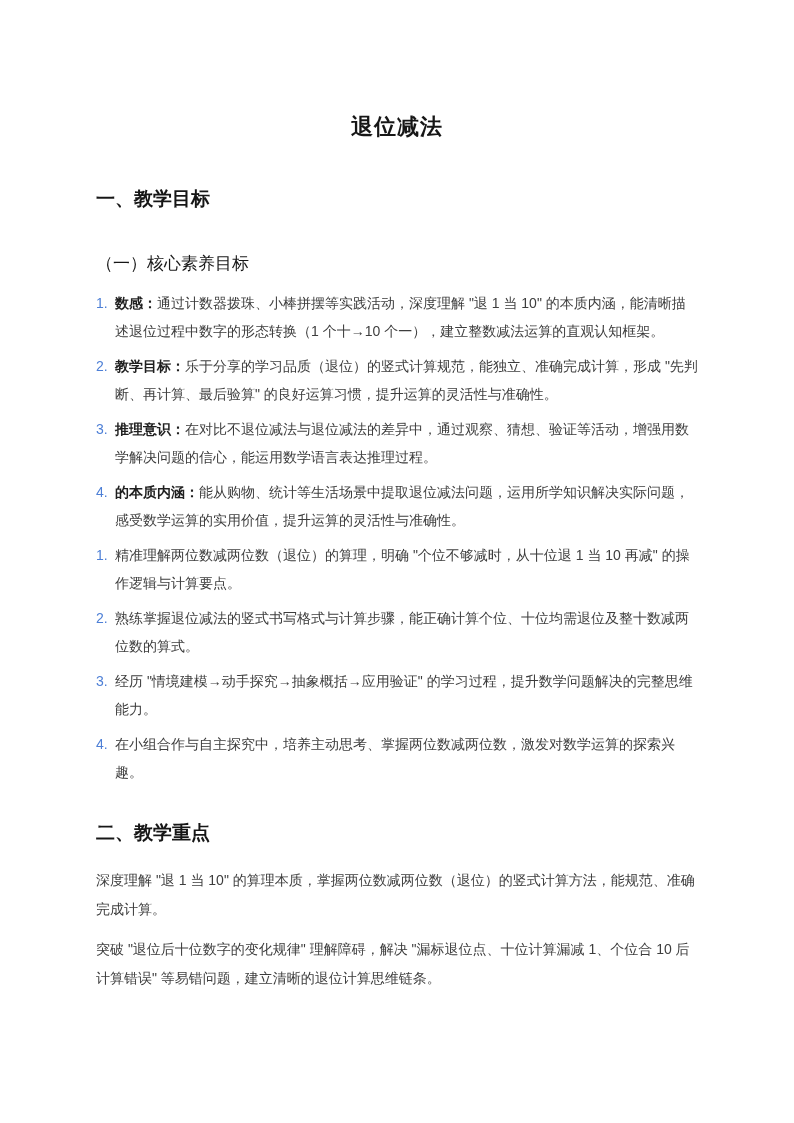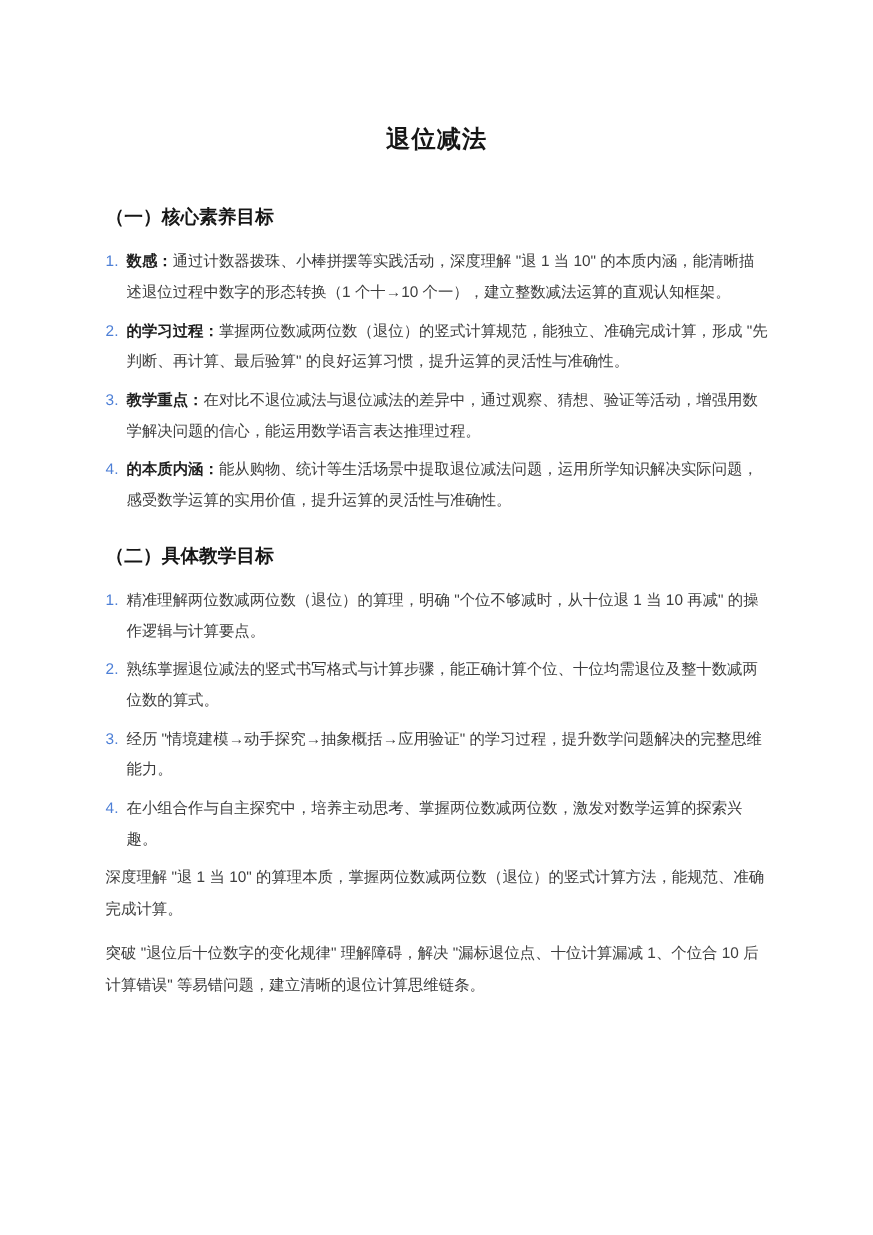--- a/index.html
+++ b/index.html
@@ -27,23 +27,23 @@
   }
   .h1 {
     font-size: 19px;
     font-weight: 700;
     color: #161616;
     margin: 34px 0 20px 0;
   }
   .h1.first { margin-top: 0; }
   .h2 {
     font-size: 17px;
-    font-weight: 700;
+    font-weight: 400;
     color: #161616;
-    margin: 26px 0 14px 0;
+    margin: 40px 0 14px 0;
   }
   .olist { margin: 0 0 4px 0; }
   .li {
     display: flex;
     align-items: flex-start;
     margin: 0 0 7px 0;
   }
   .li .num {
     flex: 0 0 19px;
     width: 19px;
@@ -68,60 +68,61 @@
     margin: 0 0 10px 0;
   }
 </style>
 </head>
 <body>
 
 <div class="page">
 
   <h1 class="doc-title">退位减法</h1>
 
+  <h2 class="h1 first">一、教学目标</h2>
 
   <h3 class="h2">（一）核心素养目标</h3>
 
   <div class="olist">
     <div class="li">
       <span class="num">1.</span>
       <span class="li-text"><span class="lead">数感：</span><span>通过计数器拨珠、小棒拼摆等实践活动，深度理解 "退 1 当 10" 的本质内涵，能清晰描述退位过程中数字的形态转换（1 个十→10 个一），建立整数减法运算的直观认知框架。</span></span>
     </div>
     <div class="li">
       <span class="num">2.</span>
-      <span class="li-text"><span class="lead">的学习过程：</span><span>掌握两位数减两位数（退位）的竖式计算规范，能独立、准确完成计算，形成 "先判断、再计算、最后验算" 的良好运算习惯，提升运算的灵活性与准确性。</span></span>
+      <span class="li-text"><span class="lead">教学目标：</span><span>乐于分享的学习品质（退位）的竖式计算规范，能独立、准确完成计算，形成 "先判断、再计算、最后验算" 的良好运算习惯，提升运算的灵活性与准确性。</span></span>
     </div>
     <div class="li">
       <span class="num">3.</span>
-      <span class="li-text"><span class="lead">教学重点：</span><span>在对比不退位减法与退位减法的差异中，通过观察、猜想、验证等活动，增强用数学解决问题的信心，能运用数学语言表达推理过程。</span></span>
+      <span class="li-text"><span class="lead">推理意识：</span><span>在对比不退位减法与退位减法的差异中，通过观察、猜想、验证等活动，增强用数学解决问题的信心，能运用数学语言表达推理过程。</span></span>
     </div>
     <div class="li">
       <span class="num">4.</span>
       <span class="li-text"><span class="lead">的本质内涵：</span><span>能从购物、统计等生活场景中提取退位减法问题，运用所学知识解决实际问题，感受数学运算的实用价值，提升运算的灵活性与准确性。</span></span>
     </div>
   </div>
 
-  <h3 class="h2">（二）具体教学目标</h3>
 
   <div class="olist">
     <div class="li">
       <span class="num">1.</span>
       <span class="li-text">精准理解两位数减两位数（退位）的算理，明确 "个位不够减时，从十位退 1 当 10 再减" 的操作逻辑与计算要点。</span>
     </div>
     <div class="li">
       <span class="num">2.</span>
       <span class="li-text">熟练掌握退位减法的竖式书写格式与计算步骤，能正确计算个位、十位均需退位及整十数减两位数的算式。</span>
     </div>
     <div class="li">
       <span class="num">3.</span>
       <span class="li-text">经历 "情境建模→动手探究→抽象概括→应用验证" 的学习过程，提升数学问题解决的完整思维能力。</span>
     </div>
     <div class="li">
       <span class="num">4.</span>
       <span class="li-text">在小组合作与自主探究中，培养主动思考、掌握两位数减两位数，激发对数学运算的探索兴趣。</span>
     </div>
   </div>
 
+  <h2 class="h1">二、教学重点</h2>
   <p class="para">深度理解 "退 1 当 10" 的算理本质，掌握两位数减两位数（退位）的竖式计算方法，能规范、准确完成计算。</p>
 
   <p class="para">突破 "退位后十位数字的变化规律" 理解障碍，解决 "漏标退位点、十位计算漏减 1、个位合 10 后计算错误" 等易错问题，建立清晰的退位计算思维链条。</p>
 
 </div>
 
 </body></html>

